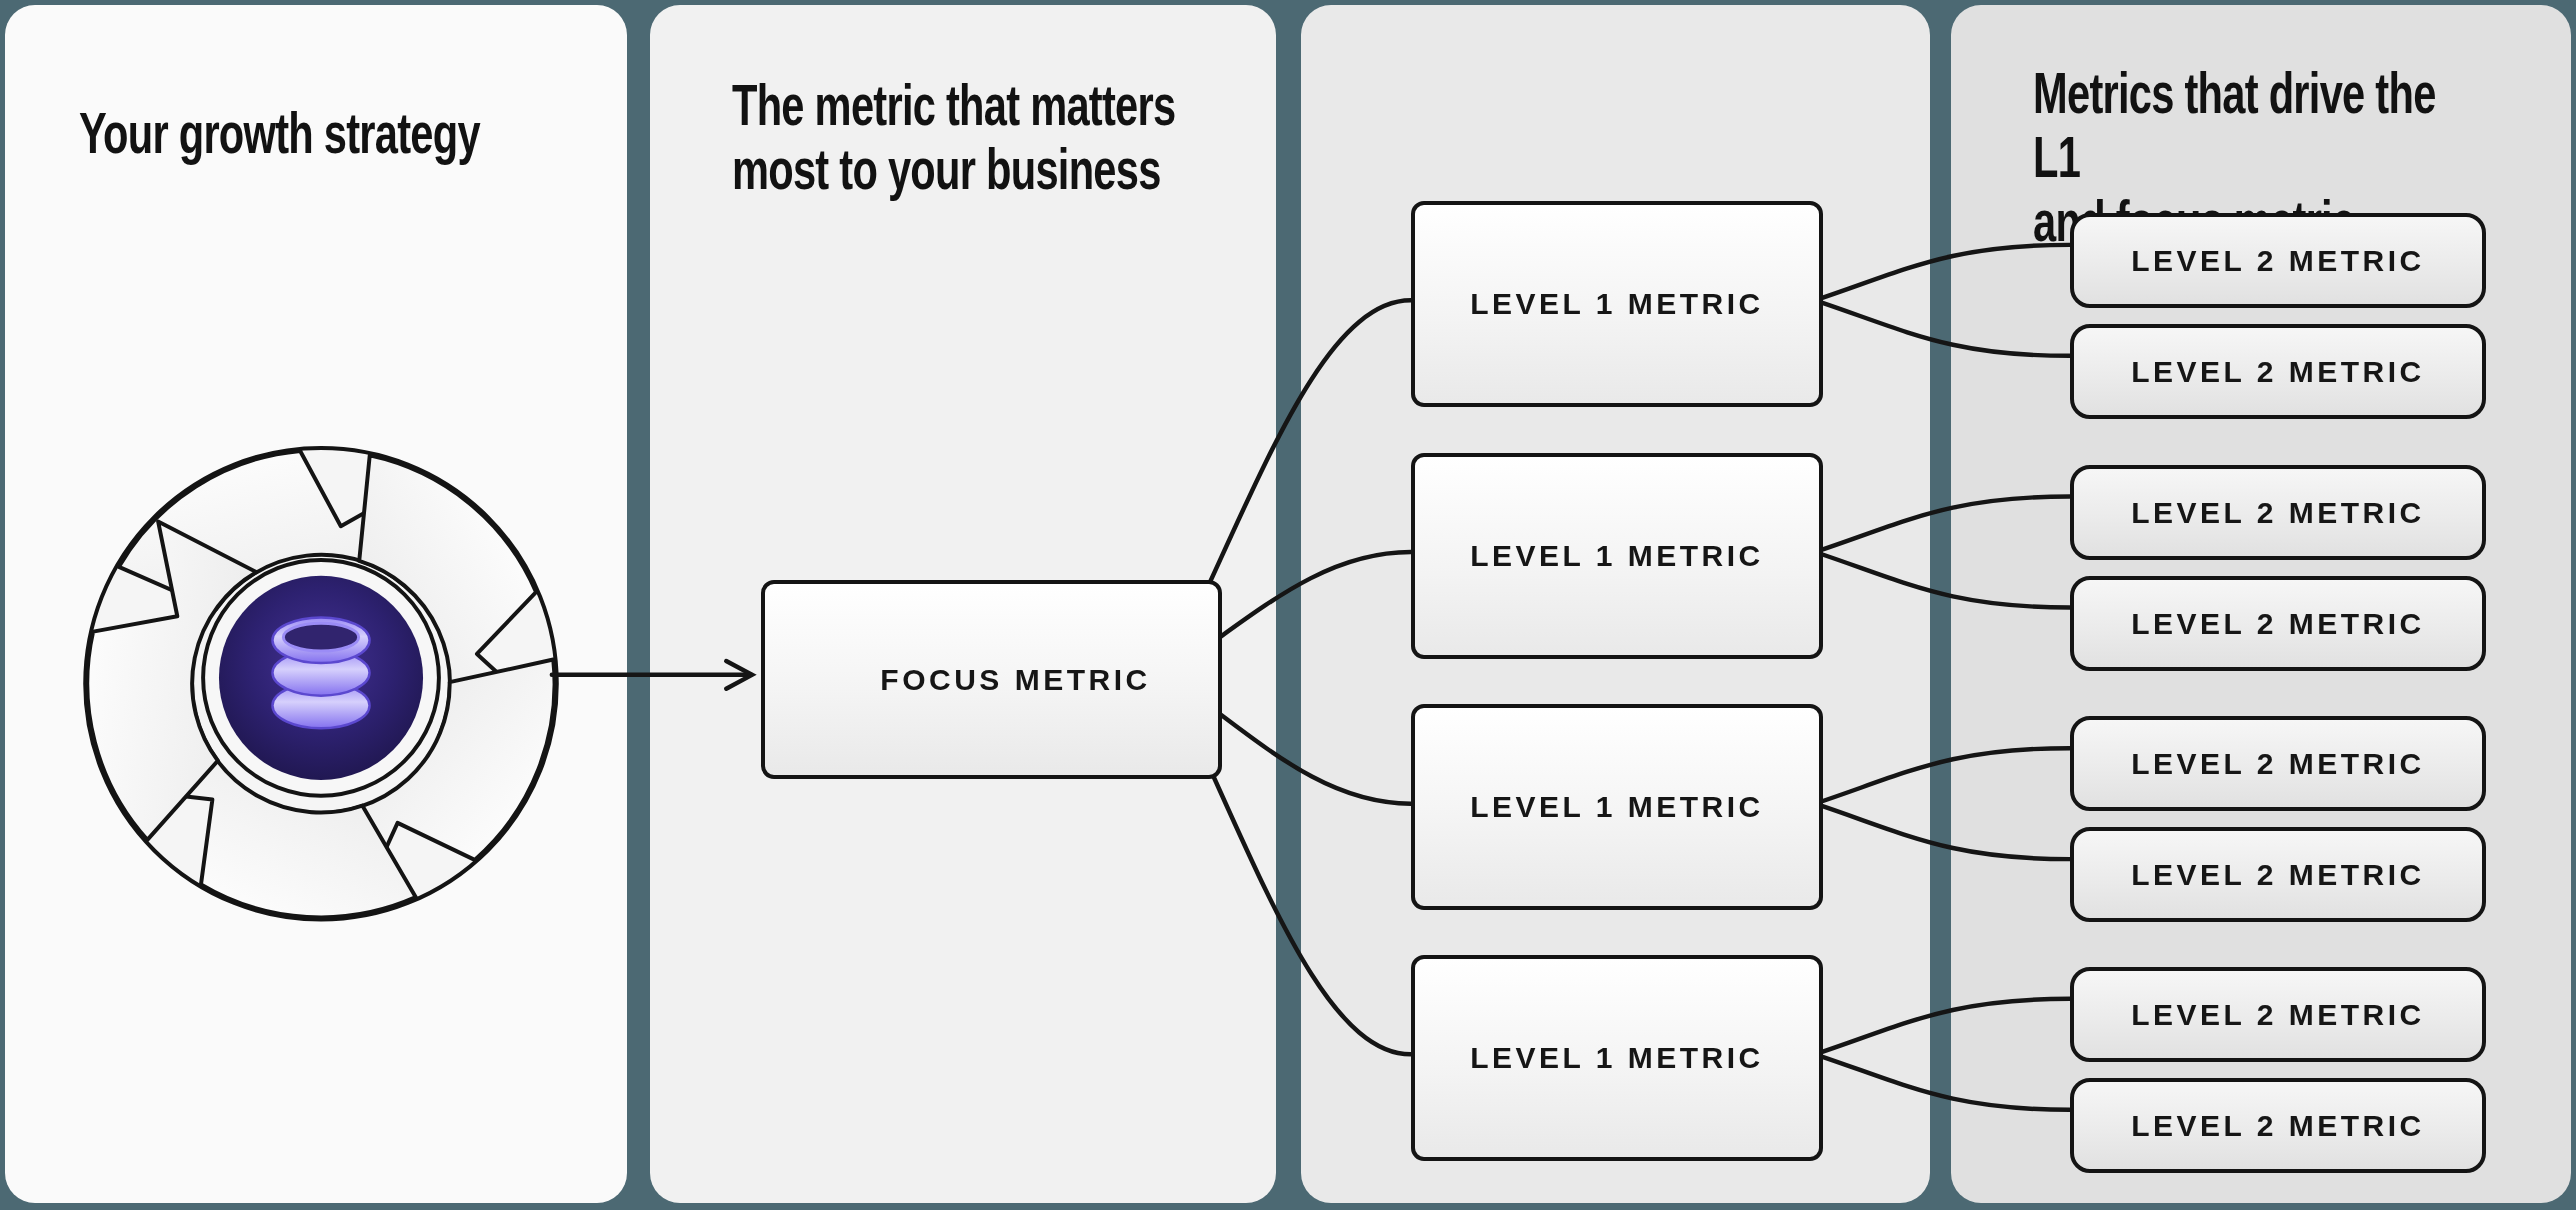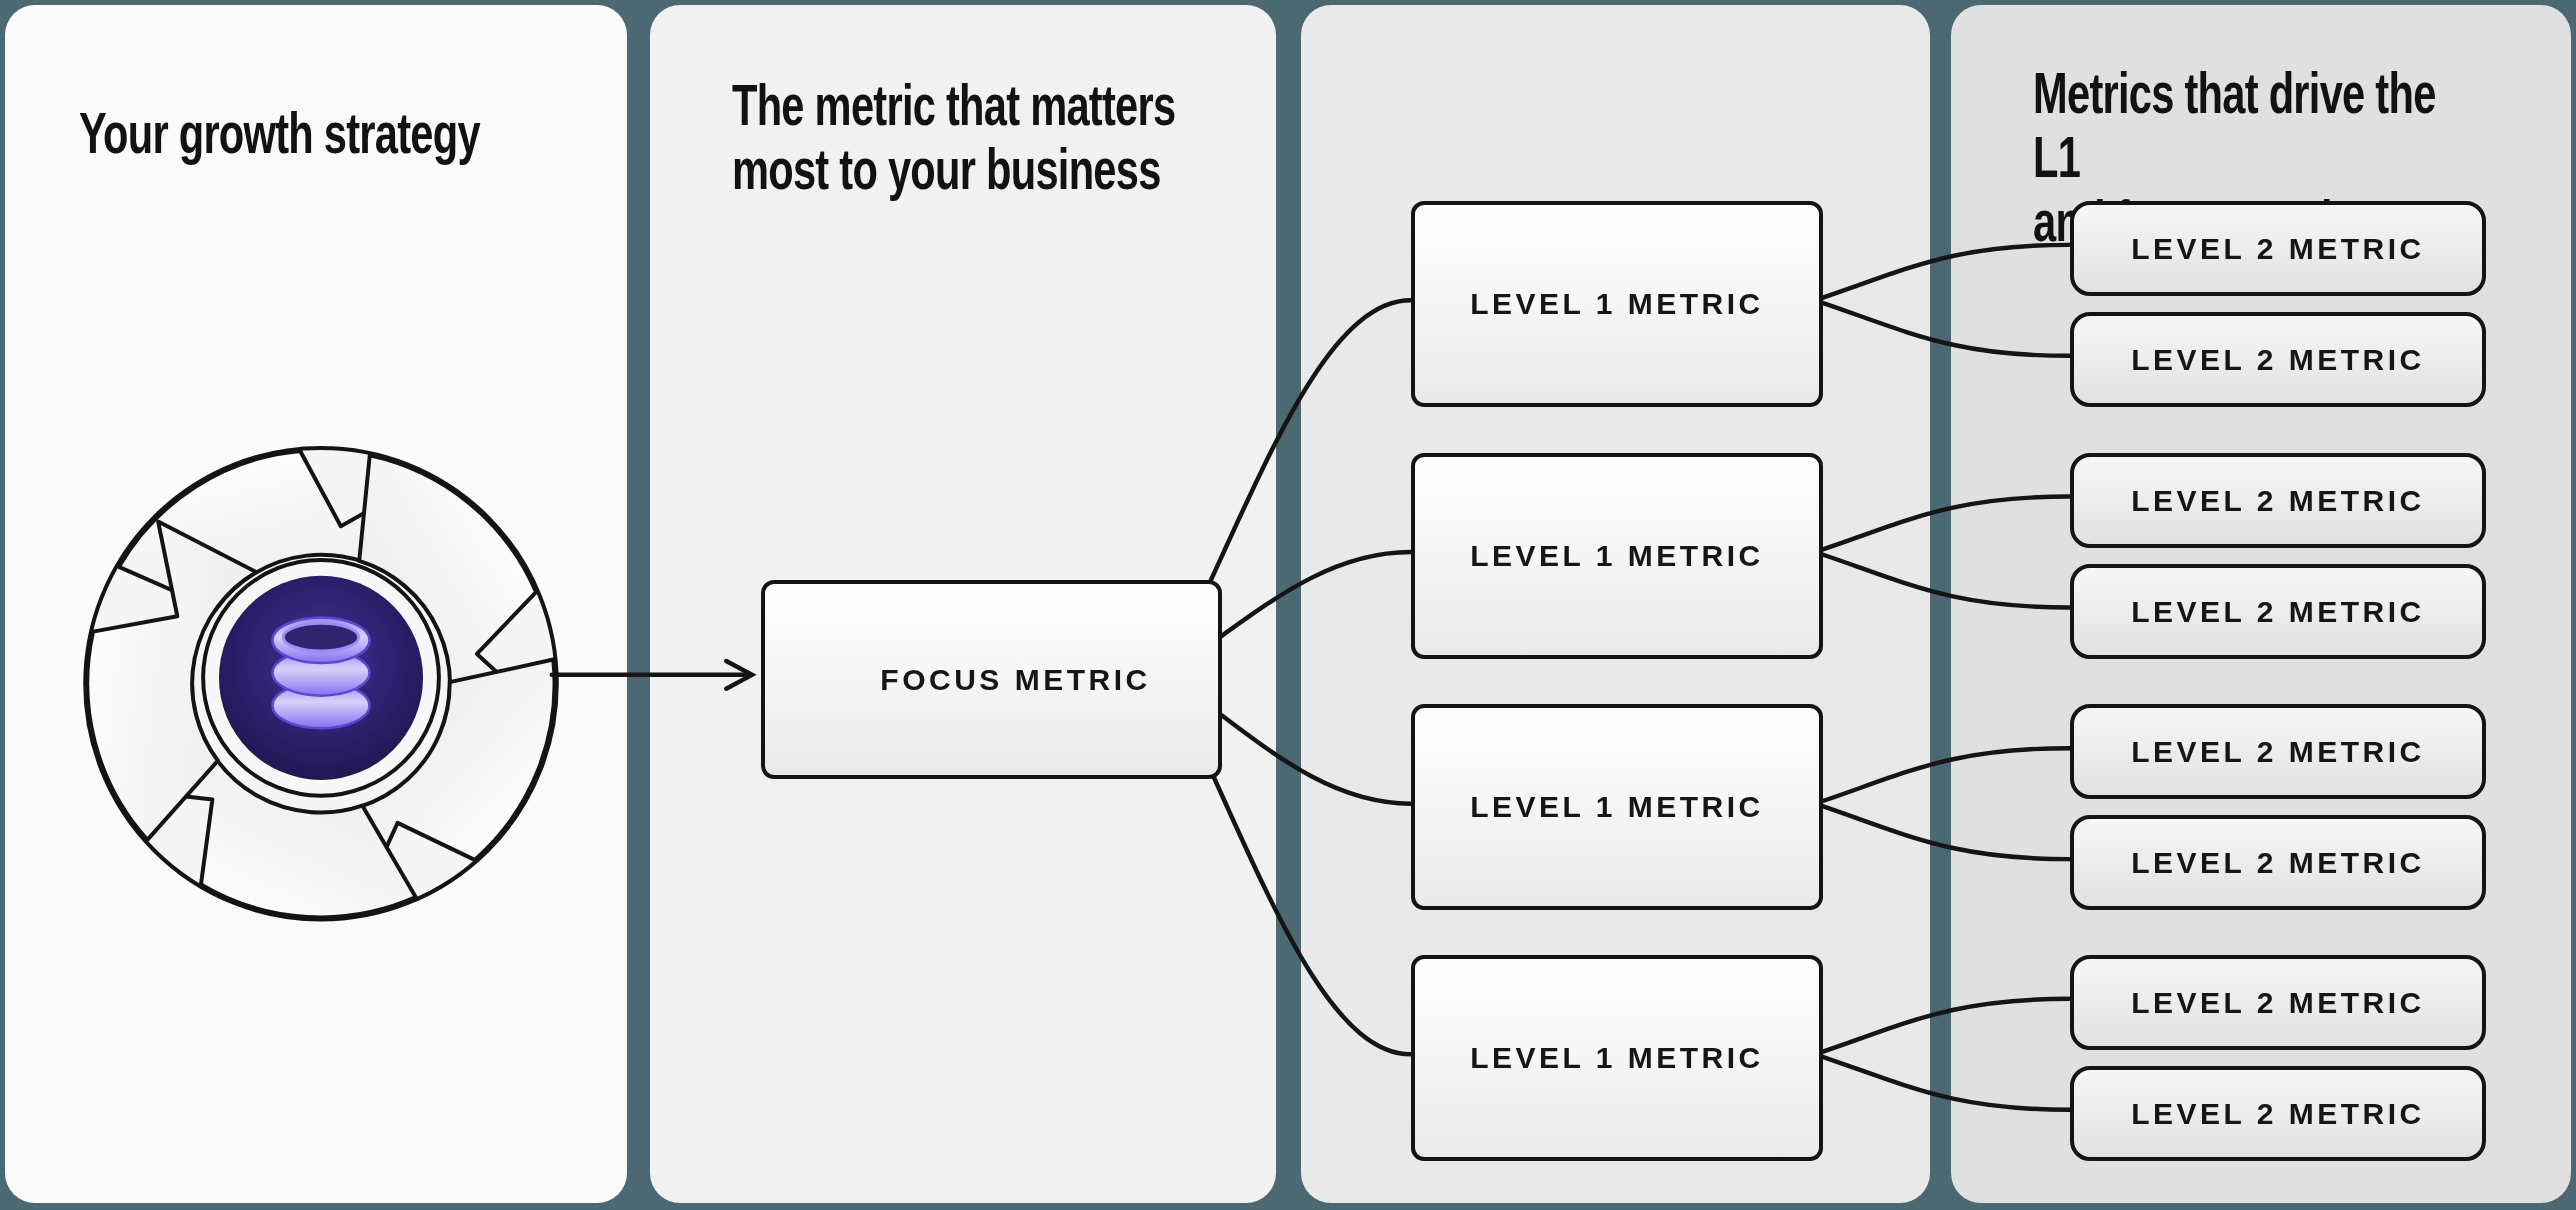--- a/index.html
+++ b/index.html
@@ -24,20 +24,21 @@
   .node{
     position:absolute;z-index:3;display:flex;align-items:center;justify-content:center;
     border:4.5px solid #141414;border-radius:13px;
     background:linear-gradient(180deg,#ffffff 0%,#f4f4f4 55%,#e9e9e9 100%);
     color:#161616;font-weight:700;font-size:30px;letter-spacing:3.5px;
     text-align:center;
   }
   .node.l2{
     border-radius:20px;border-width:4px;
     background:linear-gradient(180deg,#f6f6f6 0%,#ebebeb 55%,#e1e1e1 100%);
+    margin-top:12px;
   }
   .connector{stroke:#151515;stroke-width:4.5;fill:none;stroke-linecap:round;}
   .wheelline{stroke:#141414;stroke-width:4;stroke-linejoin:round;}
 </style>
 </head>
 <body style="background-color: rgb(76, 105, 115);">
 
 <div class="stage">
 
   <div class="panel" style="left: 5px; width: 622px; background-color: rgb(250, 250, 250);"></div>

